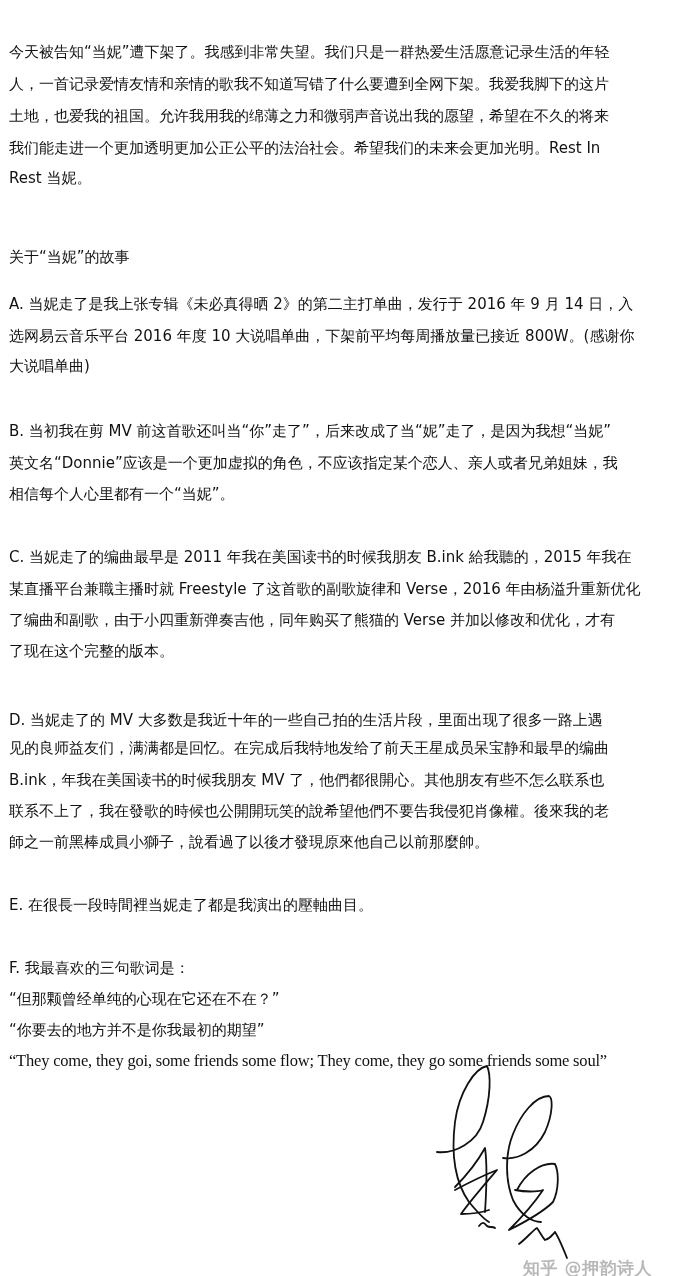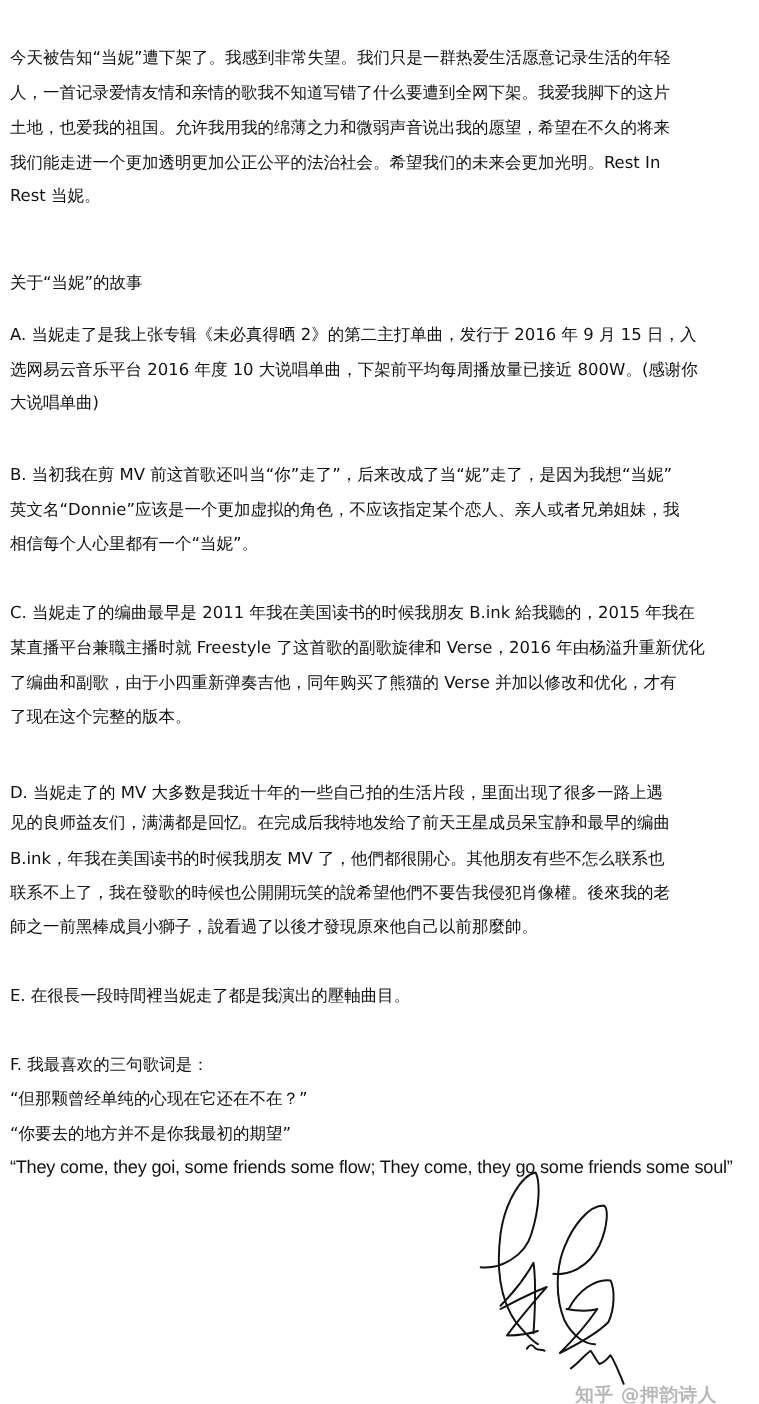--- a/index.html
+++ b/index.html
@@ -23,21 +23,21 @@
     }
     .line {
       position: absolute;
       left: 0;
       white-space: nowrap;
       font-size: 15px;
       line-height: 20px;
       letter-spacing: 0px;
     }
     .latin {
-      font-family: Liberation Sans, sans-serif;
+      font-family: Liberation Serif, serif;
     }
     .signature {
       position: absolute;
       left: 425px;
       top: 1062px;
       width: 150px;
       height: 210px;
     }
     .watermark {
       position: absolute;
@@ -59,21 +59,21 @@
     <div class="line" style="top:42px">今天被告知“当妮”遭下架了。我感到非常失望。我们只是一群热爱生活愿意记录生活的年轻</div>
     <div class="line" style="top:74px">人，一首记录爱情友情和亲情的歌我不知道写错了什么要遭到全网下架。我爱我脚下的这片</div>
     <div class="line" style="top:106px">土地，也爱我的祖国。允许我用我的绵薄之力和微弱声音说出我的愿望，希望在不久的将来</div>
     <div class="line" style="top:138px">我们能走进一个更加透明更加公正公平的法治社会。希望我们的未来会更加光明。Rest In</div>
     <div class="line" style="top:168px">Rest  当妮。</div>
   </div>
 
   <div class="line" style="top:247px">关于“当妮”的故事</div>
 
   <div>
-    <div class="line" style="top:294px">A.  当妮走了是我上张专辑《未必真得晒 2》的第二主打单曲，发行于 2016 年 9 月 15 日，入</div>
+    <div class="line" style="top:294px">A.  当妮走了是我上张专辑《未必真得晒 2》的第二主打单曲，发行于 2016 年 9 月 14 日，入</div>
     <div class="line" style="top:326px">选网易云音乐平台 2016 年度 10 大说唱单曲，下架前平均每周播放量已接近 800W。(感谢你</div>
     <div class="line" style="top:356px">大说唱单曲)</div>
   </div>
 
   <div>
     <div class="line" style="top:421px">B.  当初我在剪 MV 前这首歌还叫当“你”走了”，后来改成了当“妮”走了，是因为我想“当妮”</div>
     <div class="line" style="top:453px">英文名“Donnie”应该是一个更加虚拟的角色，不应该指定某个恋人、亲人或者兄弟姐妹，我</div>
     <div class="line" style="top:484px">相信每个人心里都有一个“当妮”。</div>
   </div>
 

